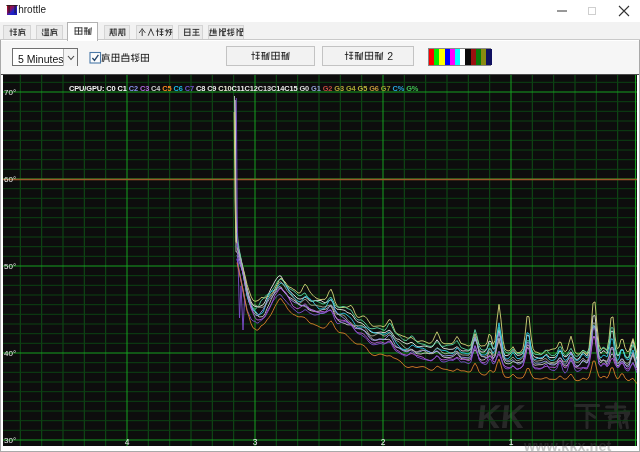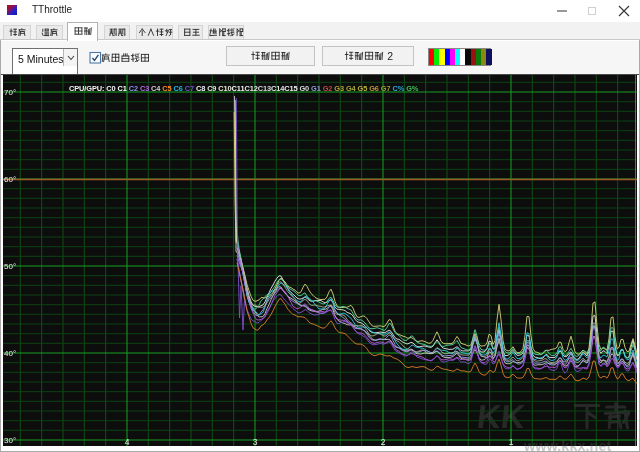--- a/index.html
+++ b/index.html
@@ -2,21 +2,21 @@
 <html><head><meta charset="utf-8"><style>
 *{margin:0;padding:0;box-sizing:border-box}
 body{width:640px;height:452px;font-family:"Liberation Sans",sans-serif;position:relative;background:#fff;overflow:hidden}
 .abs{position:absolute}
 </style></head><body>
 
 <div class="abs" style="left:0;top:0;width:640px;height:452px;border-left:1px solid #a9a9a9;border-right:1px solid #a9a9a9;border-bottom:1px solid #a9a9a9"></div>
 
 <div class="abs" style="left:0;top:0;width:640px;height:22px;background:#ffffff">
   <div class="abs" style="left:7px;top:5px;width:10px;height:10px;background:linear-gradient(135deg,#b01010 0%,#8a1060 38%,#2222cc 62%,#1818a8 100%)"></div>
-  <div class="abs" style="left:32px;top:4px;font-size:10px;color:#1a1a1a">TThrottle</div>
+  <div class="abs" style="left:6px;top:4px;font-size:10px;color:#1a1a1a">TThrottle</div>
   <svg class="abs" style="left:548px;top:0" width="92" height="22">
     <path d="M9,11 H19" stroke="#333" stroke-width="1"></path>
     <rect x="40.5" y="7.5" width="7" height="7" fill="none" stroke="#cfcfcf" stroke-width="1"></rect>
     <path d="M71,6 L81,16 M81,6 L71,16" stroke="#333" stroke-width="1.1"></path>
   </svg>
 </div>
 
 <div class="abs" style="left:0;top:22px;width:640px;height:18px;background:#f2f2f2;border-bottom:1px solid #c9c9c9"></div>
 <div class="abs" style="left:3px;top:25px;width:27.5px;height:14px;background:#eaeaea;border:1px solid #d4d4d4;border-bottom:none"></div>
 <svg class="abs" style="left:8.7px;top:27px" width="18.2" height="12">
@@ -42,21 +42,21 @@
 <svg class="abs" style="left:209.2px;top:27px" width="35.6" height="12">
     <path d="M2,1.9L1.6,5.6M0.9,3.8L3.1,3.8M4.6,1.9L4.6,6M6.1,1.9L6.1,6M3.9,4.1L7.6,4.1M3.9,6L7.6,6M0.9,8.6L7.6,8.2M1.1,6L0.9,8.2M10.7,1.9L10.7,8.6M10.7,2.2L12.6,3.8M12.6,3.8L10.7,5.2M13.7,1.9L13.7,8.6M13.7,1.9L16.3,1.9M16.3,1.9L16.3,4.5M13.7,4.5L16.3,4.5M14.8,4.5L14.8,8.6M13.7,8.6L16.3,8.6M19.8,1.9L19.2,4.5M18.3,3.4L20.9,3M19.8,4.5L19.8,8.6M18.3,6.8L20.9,6.4M22.4,1.9L22,3.8M23.5,2.2L25,1.9M22.4,4.1L24.6,3.8M22,5.6L25,5.2M21.6,8.6L25,7.1M22.4,5.6L23.5,8.6M28.1,1.9L28.1,8.6M28.1,2.2L30,3.8M30,3.8L28.1,5.2M31.1,1.9L31.1,8.6M31.1,1.9L33.7,1.9M33.7,1.9L33.7,4.5M31.1,4.5L33.7,4.5M32.2,4.5L32.2,8.6M31.1,8.6L33.7,8.6" stroke="#343434" stroke-width="0.95" fill="none" stroke-linecap="round"></path>
   </svg>
 <div class="abs" style="left:67px;top:22px;width:31px;height:19px;background:#fff;border:1px solid #b2b2b2;border-bottom:none"></div>
 <svg class="abs" style="left:73.8px;top:26px" width="19.4" height="12">
     <path d="M1.1,1.8L7.9,1.8M1.1,8.2L7.9,8.2M1.1,1.8L1.1,8.2M7.9,1.8L7.9,8.2M1.1,5L7.9,5M4.5,1.8L4.5,8.2M10.3,2L13.5,2M10.3,5L13.5,5M11.1,2L10.9,8.6M12.7,2L12.7,8.6M14.7,3.4L14.3,8.6M15.9,2.6L15.3,8.6M17.3,1.8L16.7,8.6" stroke="#333" stroke-width="0.9" fill="none" stroke-linecap="round"></path>
   </svg>
 
 <div class="abs" style="left:1px;top:41px;width:638px;height:34px;background:#f6f6f6"></div>
 
-<div class="abs" style="left:12px;top:48px;width:66px;height:33px;background:#fff;border:1px solid #707070">
+<div class="abs" style="left:12px;top:48px;width:66px;height:18px;background:#fff;border:1px solid #707070">
   <div class="abs" style="left:1px;top:1px;font-size:10.5px;color:#111;padding:2.5px 0 0 4px">5 Minutes</div>
   <div class="abs" style="right:0;top:0;width:14px;height:17px;background:#f4f4f4;border-left:1px solid #b5b5b5">
    <svg width="14" height="17">
         <path d="M4,7 L7,10.5 L10,7" stroke="#444" stroke-width="1.1" fill="none"></path>
       </svg>
   </div>
 </div>
 
 <svg class="abs" style="left:89px;top:51px" width="13" height="14">
  <rect x="1" y="1.5" width="10.5" height="10.5" fill="#fdfdfd" stroke="#4a79a8" stroke-width="1.1"></rect>

